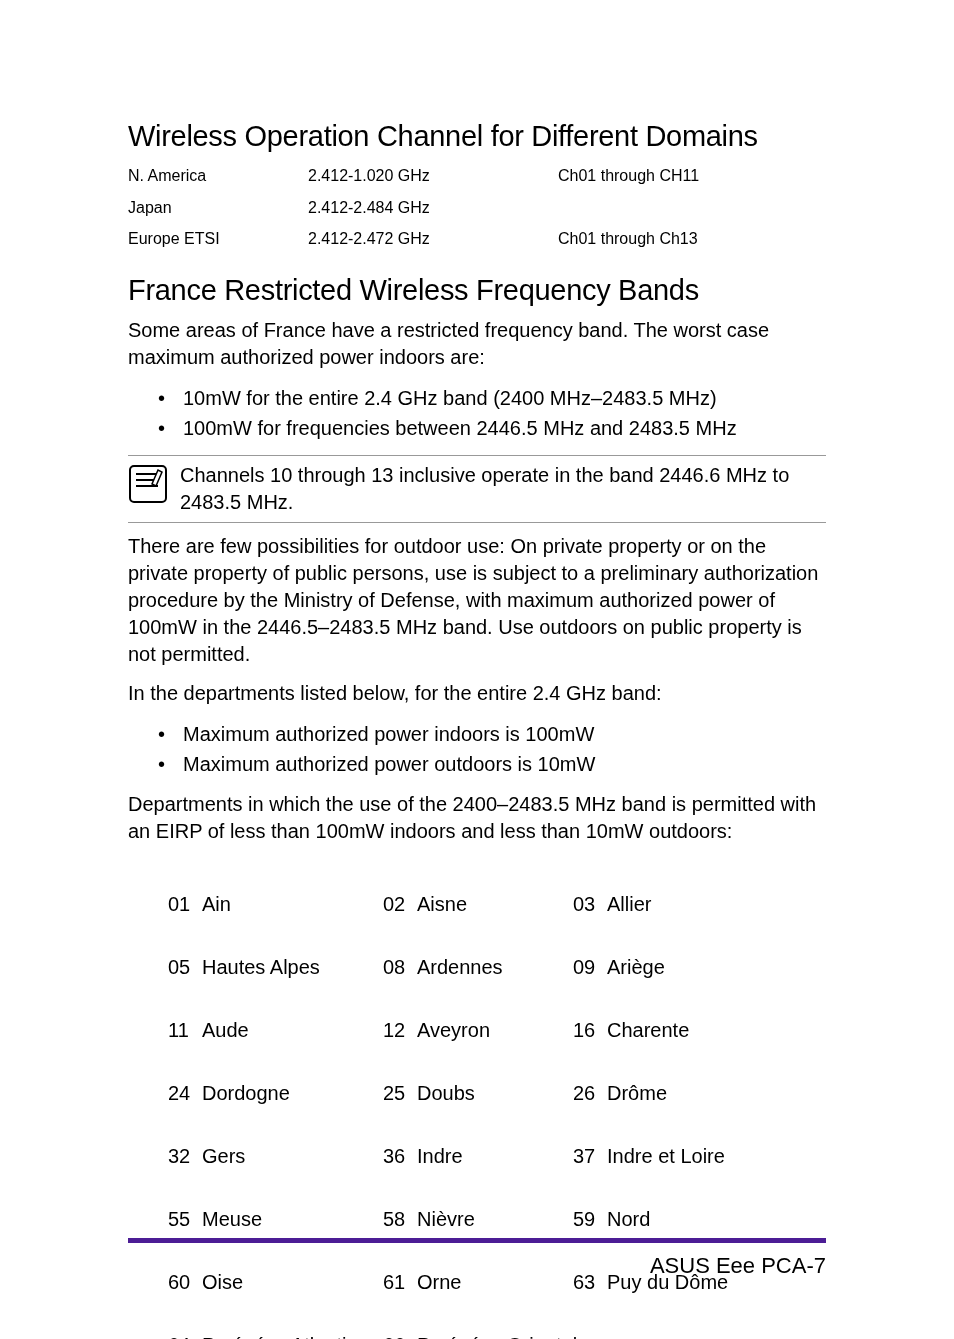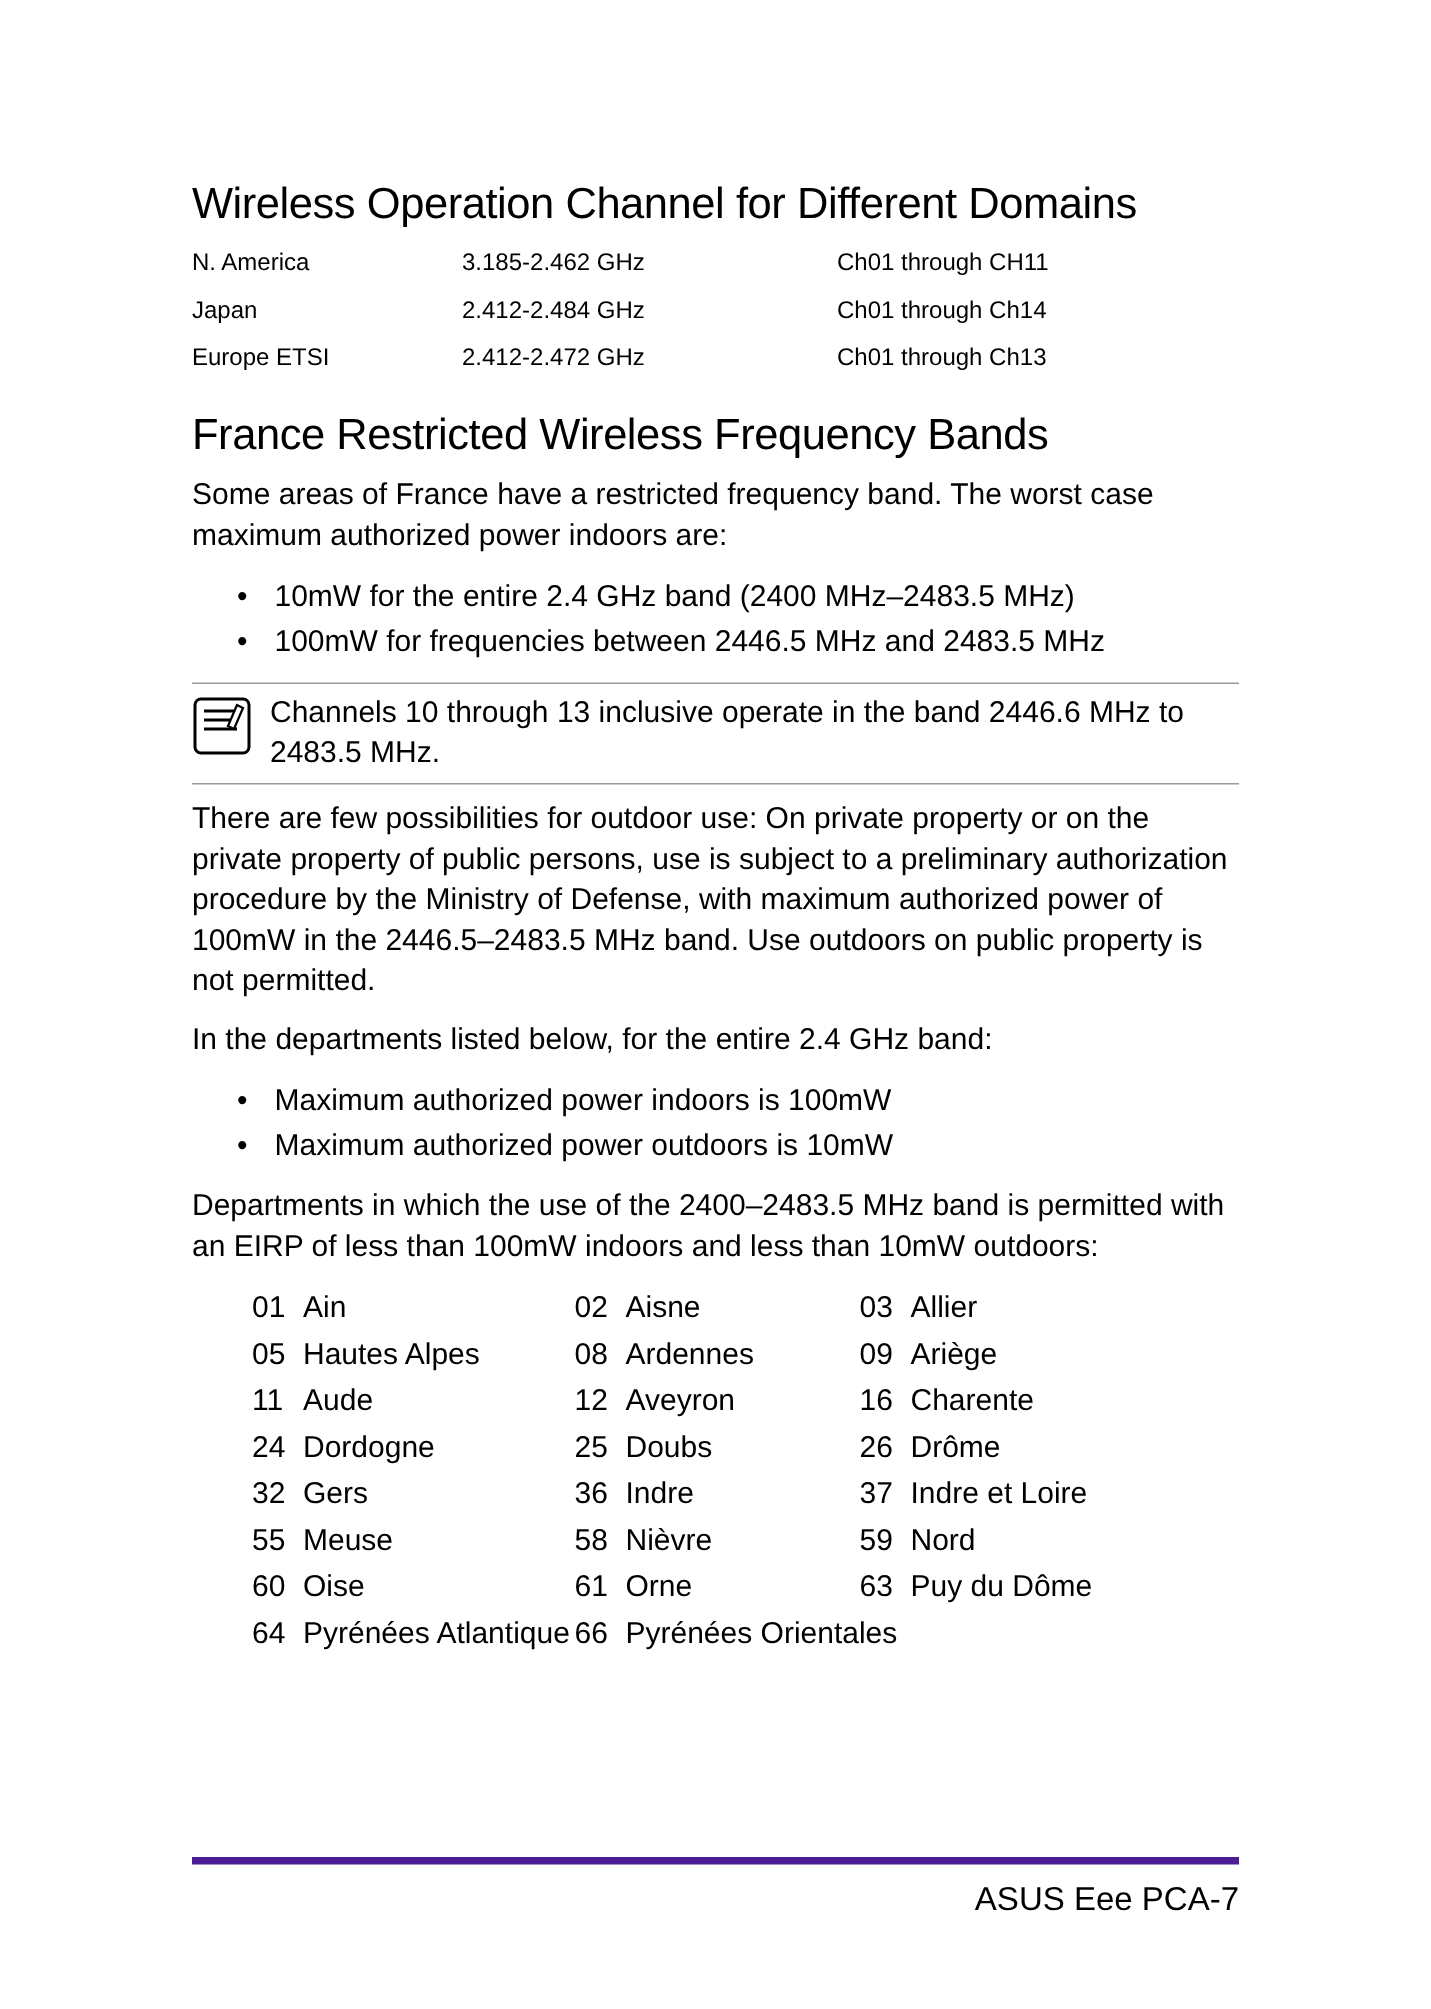--- a/index.html
+++ b/index.html
@@ -86,20 +86,21 @@
   .dept-table {
     margin: 6px 0 0 40px;
     font-size: 20px;
     line-height: 1.55;
   }
   .dept-row {
     display: flex;
   }
   .dept-cell {
     display: flex;
+    margin-top: 32px;
   }
   .dept-cell.col1 { width: 215px; }
   .dept-cell.col2 { width: 190px; }
   .dept-cell.col3 { width: 210px; }
   .dept-cell.wide2 { width: 400px; }
   .dept-num {
     width: 34px;
     flex-shrink: 0;
   }
   .footer {
@@ -114,27 +115,26 @@
     font-size: 22px;
   }
 </style>
 </head>
 <body>
 
 <h2>Wireless Operation Channel for Different Domains</h2>
 <div class="domain-table">
   <div class="domain-row">
     <div class="domain-col1">N. America</div>
-    <div class="domain-col2">3.185-2.462 GHz</div>
+    <div class="domain-col2">2.412-1.020 GHz</div>
     <div class="domain-col3">Ch01 through CH11</div>
   </div>
   <div class="domain-row">
     <div class="domain-col1">Japan</div>
     <div class="domain-col2">2.412-2.484 GHz</div>
-    <div class="domain-col3">Ch01 through Ch14</div>
   </div>
   <div class="domain-row">
     <div class="domain-col1">Europe ETSI</div>
     <div class="domain-col2">2.412-2.472 GHz</div>
     <div class="domain-col3">Ch01 through Ch13</div>
   </div>
 </div>
 
 <h2 class="h2-second">France Restricted Wireless Frequency Bands</h2>
 <p class="body">Some areas of France have a restricted frequency band. The worst case maximum authorized power indoors are:</p>

